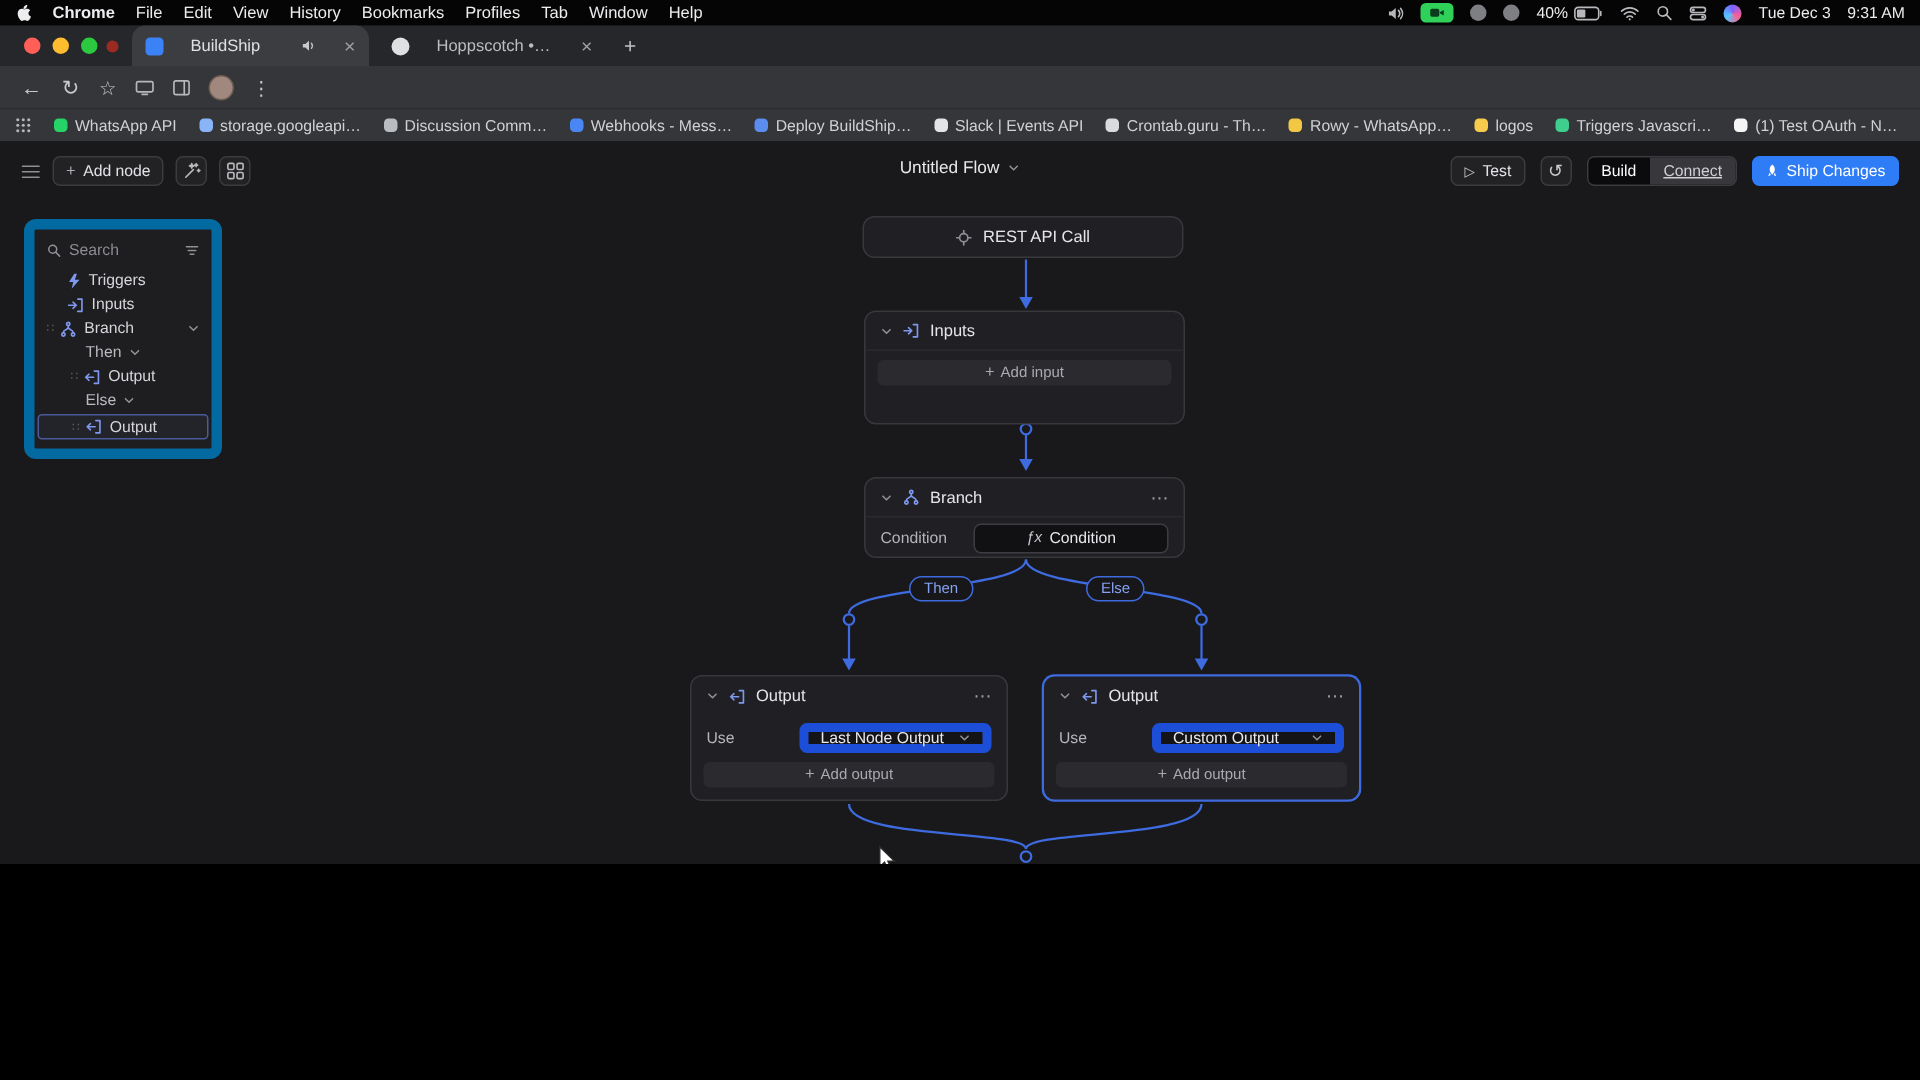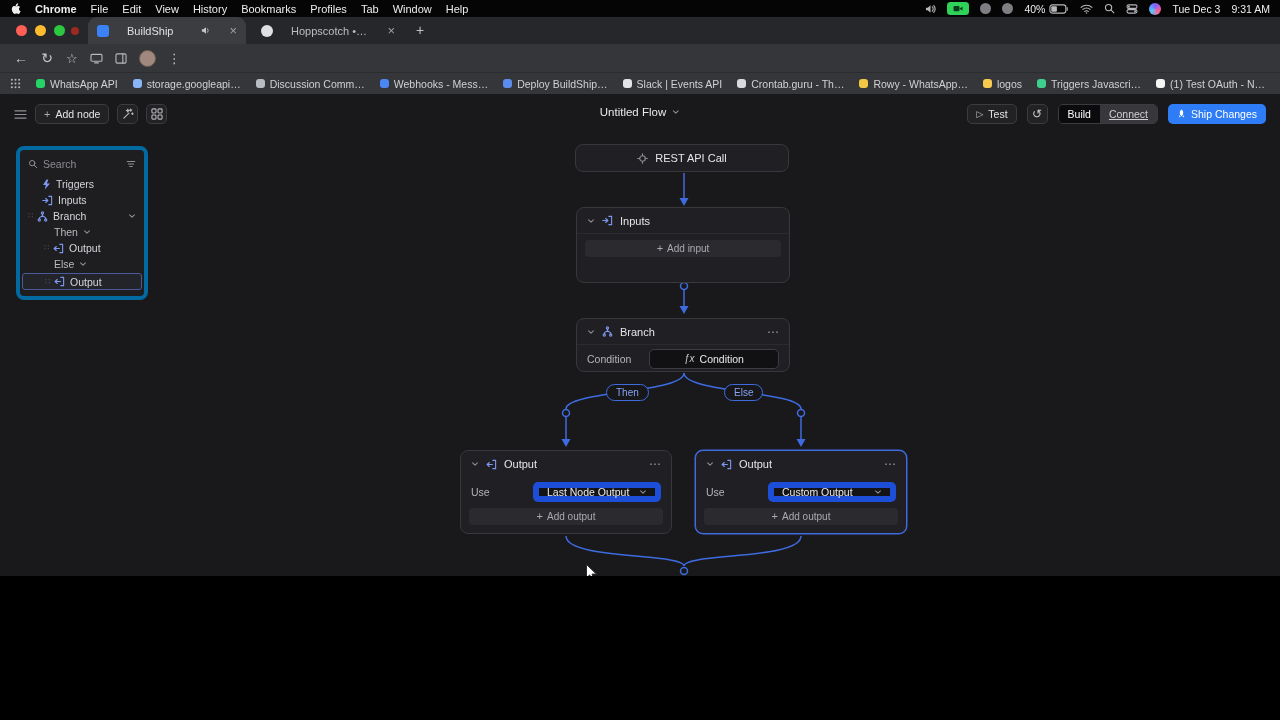--- a/index.html
+++ b/index.html
@@ -53,21 +53,21 @@
   .tl{position:absolute;z-index:3;display:flex;align-items:center;}
   .btn{height:20px;display:flex;align-items:center;gap:5px;padding:0 8px;border:1px solid #3b3b40;border-radius:5px;background:#222225;color:#e4e4e8;font-size:10.5px;}
   .iconbtn{width:21px;height:20px;display:flex;align-items:center;justify-content:center;border:1px solid #3b3b40;border-radius:5px;background:#222225;color:#c9c9ce;}
   .seg{display:flex;height:20px;border:1px solid #3b3b40;border-radius:5px;overflow:hidden;font-size:10.5px;}
   .seg .on{background:#0b0b0d;color:#fff;display:flex;align-items:center;padding:0 9px;}
   .seg .off{background:#37373c;color:#cfcfd4;display:flex;align-items:center;padding:0 9px;text-decoration:underline;}
   .ship{height:20px;display:flex;align-items:center;gap:5px;padding:0 9px;background:#2e7cf6;border-radius:5px;color:#fff;font-size:10.5px;}
   .flow-title{position:absolute;top:106px;left:50%;transform:translateX(-50%);display:flex;align-items:center;gap:6px;color:#e8e8ea;font-size:11.5px;z-index:3;}
 
   
-  .panel{position:absolute;left:16px;top:146px;width:132px;background:#1e1e21;border:4px solid #0369a1;border-radius:8px;padding:5px 0 6px;z-index:4;}
+  .panel{position:absolute;left:16px;top:146px;width:132px;background:#1e1e21;border:7px solid #0369a1;border-radius:8px;padding:5px 0 6px;z-index:4;}
   .prow{height:16px;display:flex;align-items:center;gap:5px;font-size:10.5px;color:#d5d5da;padding:0 8px;}
   .prow .lbl{white-space:nowrap;}
   .search-row{height:18px;margin-bottom:3px;}
   .search-row input{flex:1;min-width:0;background:transparent;border:none;outline:none;color:#d5d5da;font-size:10.5px;font-family:"Liberation Sans",sans-serif;}
   .search-row input::placeholder{color:#8b8b92;}
   .drag{color:#63636a;font-size:8px;line-height:1;letter-spacing:-1px;}
   .mla{margin-left:auto;}
   .sel{margin:1px 2px 0;border:1px solid #4a5a9a;border-radius:3px;background:#23232a;padding-left:22px;height:17px;}
   .gray{color:#b9b9bf;}
 

